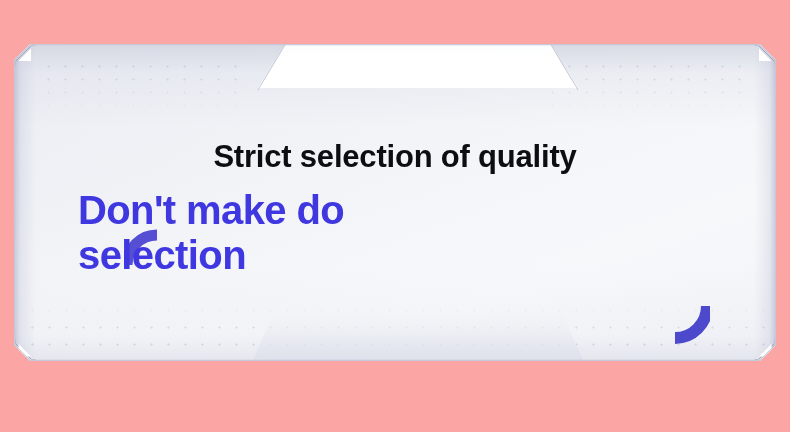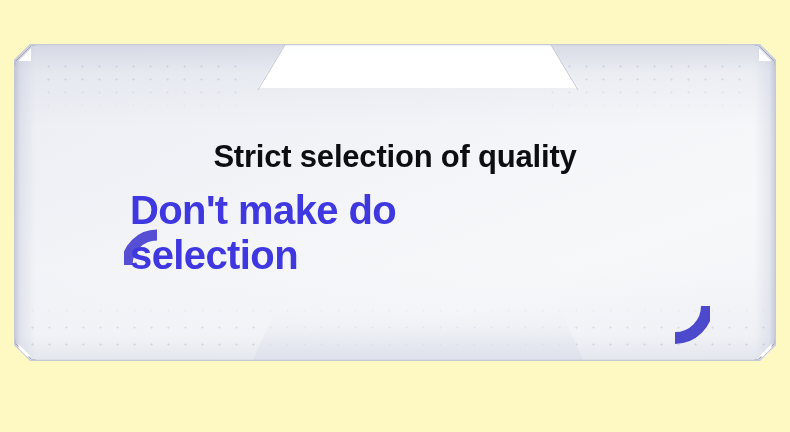--- a/index.html
+++ b/index.html
@@ -12,21 +12,21 @@
     height: 432px;
     font-family: "Liberation Sans", sans-serif;
     overflow: hidden;
   }
 
   
   .stage {
     position: relative;
     width: 790px;
     height: 432px;
-    background: #fef9c3;
+    background: #fca5a5;
   }
 
   
   .banner {
     position: absolute;
     left: 14px;
     top: 44px;
     width: 762px;
     height: 317px;
     overflow: hidden;
@@ -181,21 +181,21 @@
     text-align: center;
     font-size: 31px;
     font-weight: 700;
     color: #0d0d12;
     letter-spacing: -0.2px;
     line-height: 1.1;
     white-space: nowrap;
   }
   .subhead {
     margin: 14px 0 0 0;
-    padding-left: 116px;
+    padding-left: 64px;
     font-size: 40px;
     font-weight: 700;
     color: #3f37e0;
     letter-spacing: -0.6px;
     line-height: 1.12;
     max-width: 520px;
   }
   .subhead .ln { display: block; }
 </style>
 </head>

